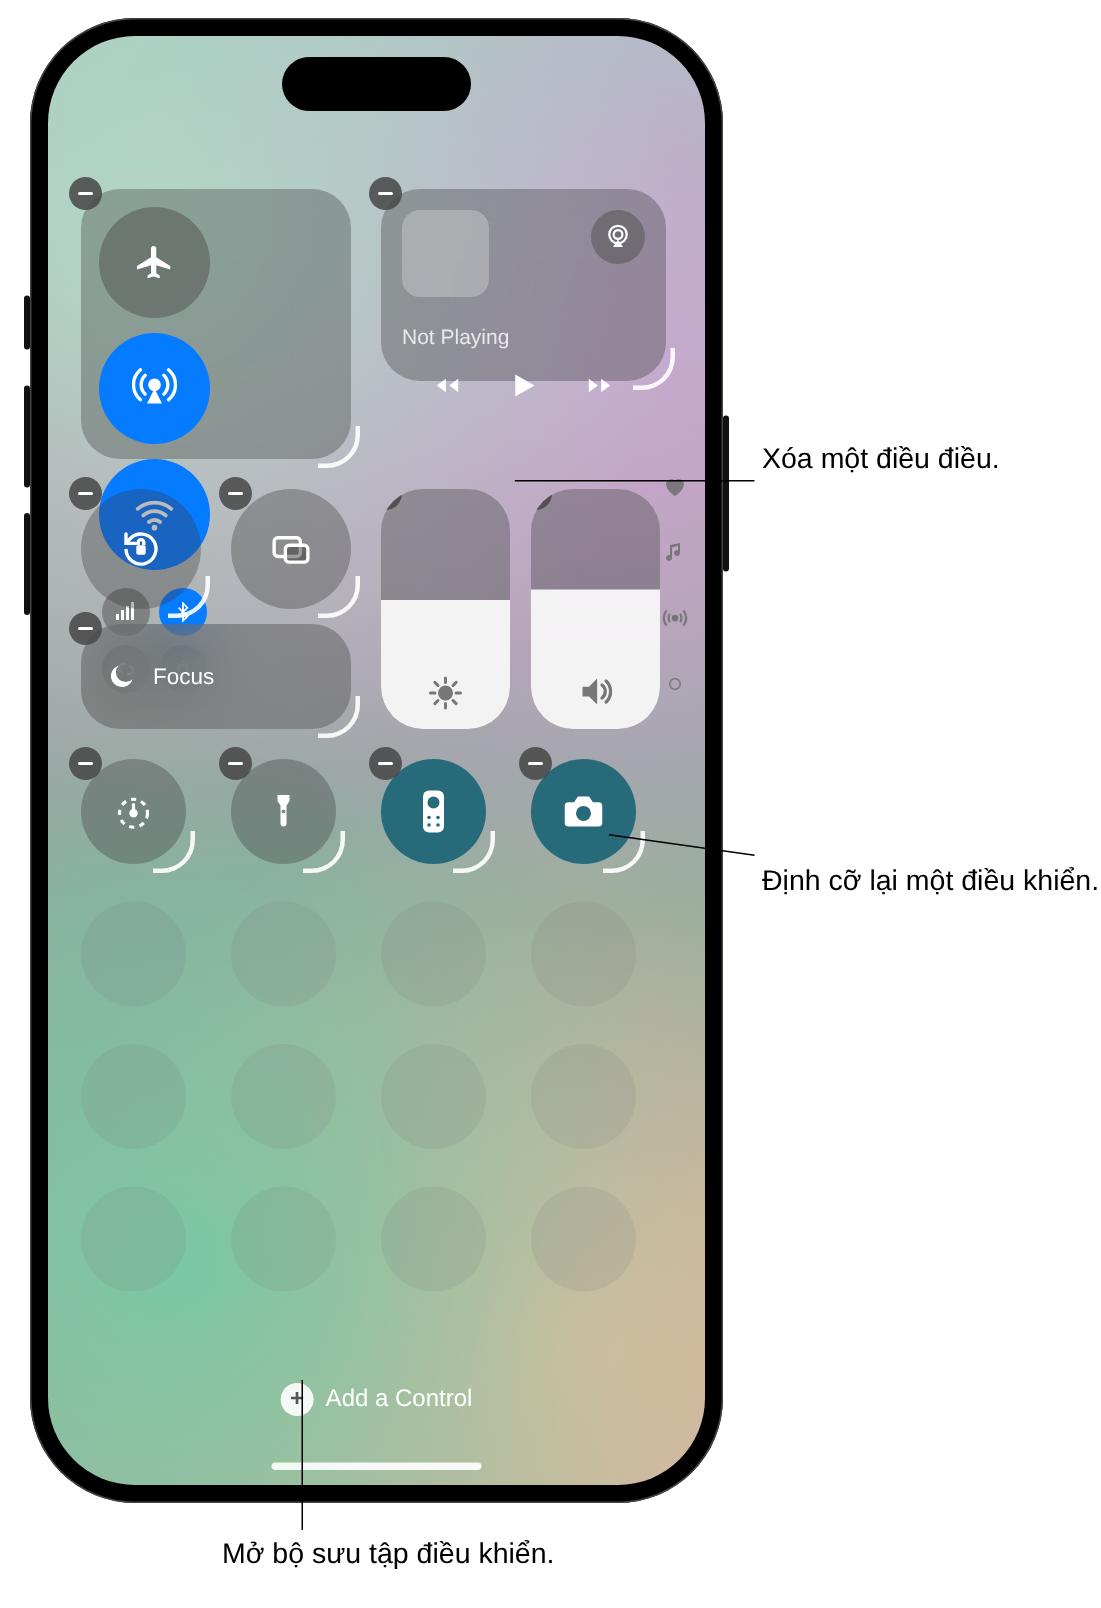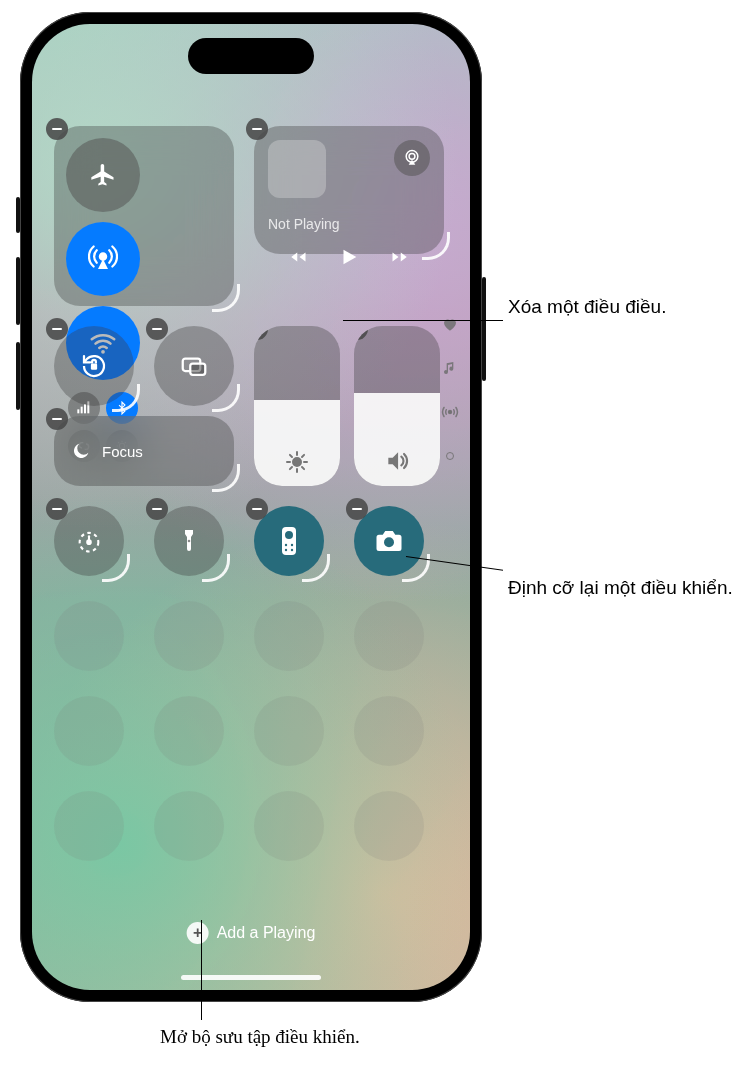--- a/index.html
+++ b/index.html
@@ -240,21 +240,21 @@
 
   
   .callout {
     position:absolute;
     font-size: 19px;
     line-height: 1.35;
     color: #000;
   }
   .co1 { left: 508px; top: 294px; }
   .co2 { left: 508px; top: 542px; margin-top: 33px; }
-  .co3 { left: 160px; top: 1024px; font-family: Liberation Serif, serif; }
+  .co3 { left: 148px; top: 1024px; }
 
   
   .line {
     position:absolute;
     background:#000;
   }
   .l1h { left: 343px; top: 320px; width: 160px; height:1px; } 
   .l3v { left: 201px; top: 920px; width: 1px; height: 100px; }
 
   
@@ -483,21 +483,21 @@
       </div>
       <div class="d">
         <svg width="12" height="12" viewBox="0 0 24 24" fill="none" stroke="rgba(110,110,110,.85)" stroke-width="2">
             <circle cx="12" cy="12" r="7"></circle>
           </svg>
       </div>
     </div>
 
     <div class="addctrl">
       <div class="plus">+</div>
-      <span>Add a Playing</span>
+      <span>Add a Control</span>
     </div>
 
     <div class="home-indicator"></div>
   </div>
 </div>
 
 <div class="line l1h"></div>
 <div class="callout co1">Xóa một điều điều.</div>
 
 <div class="diag"></div>

